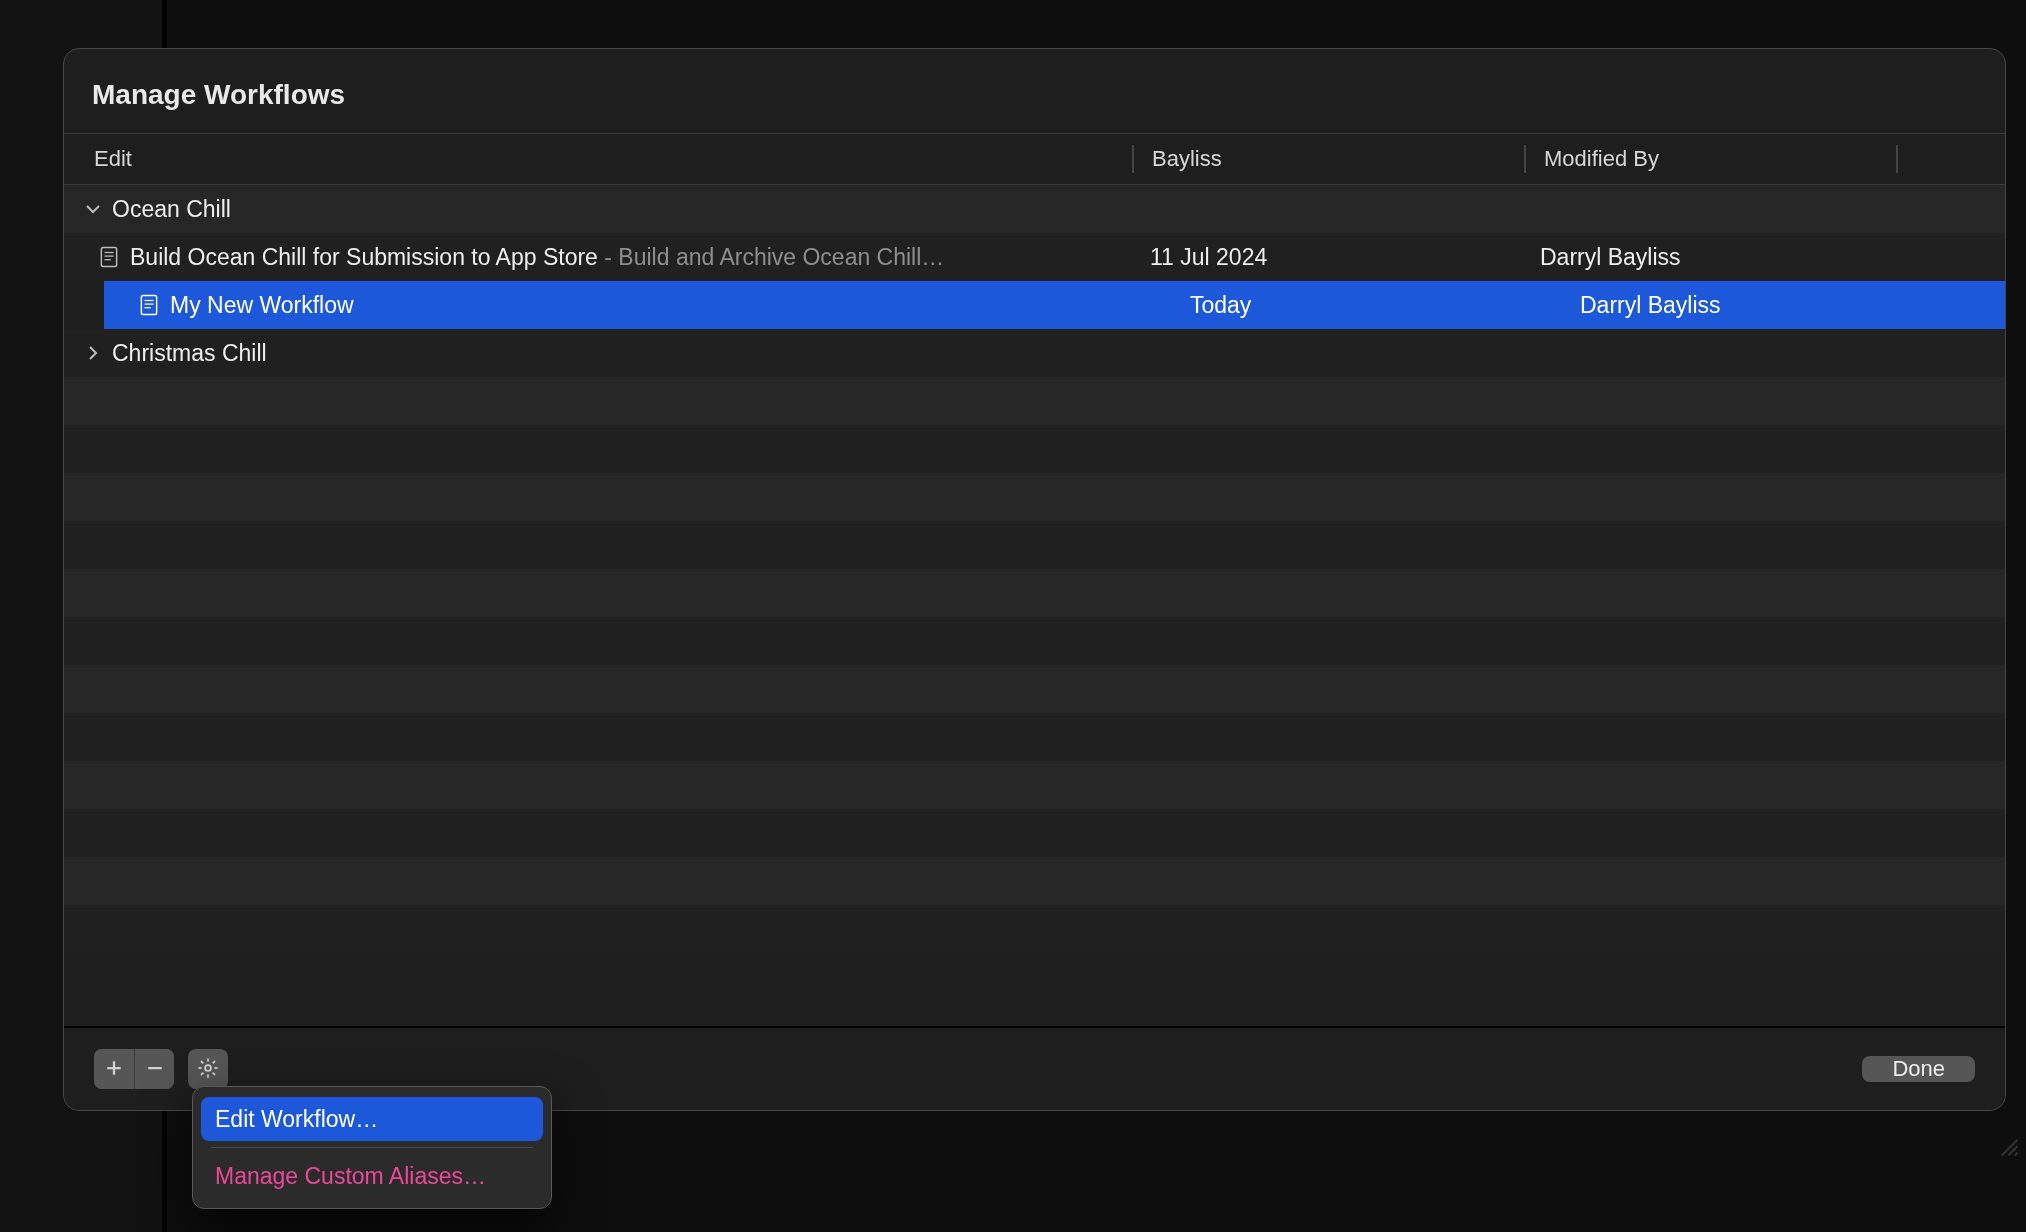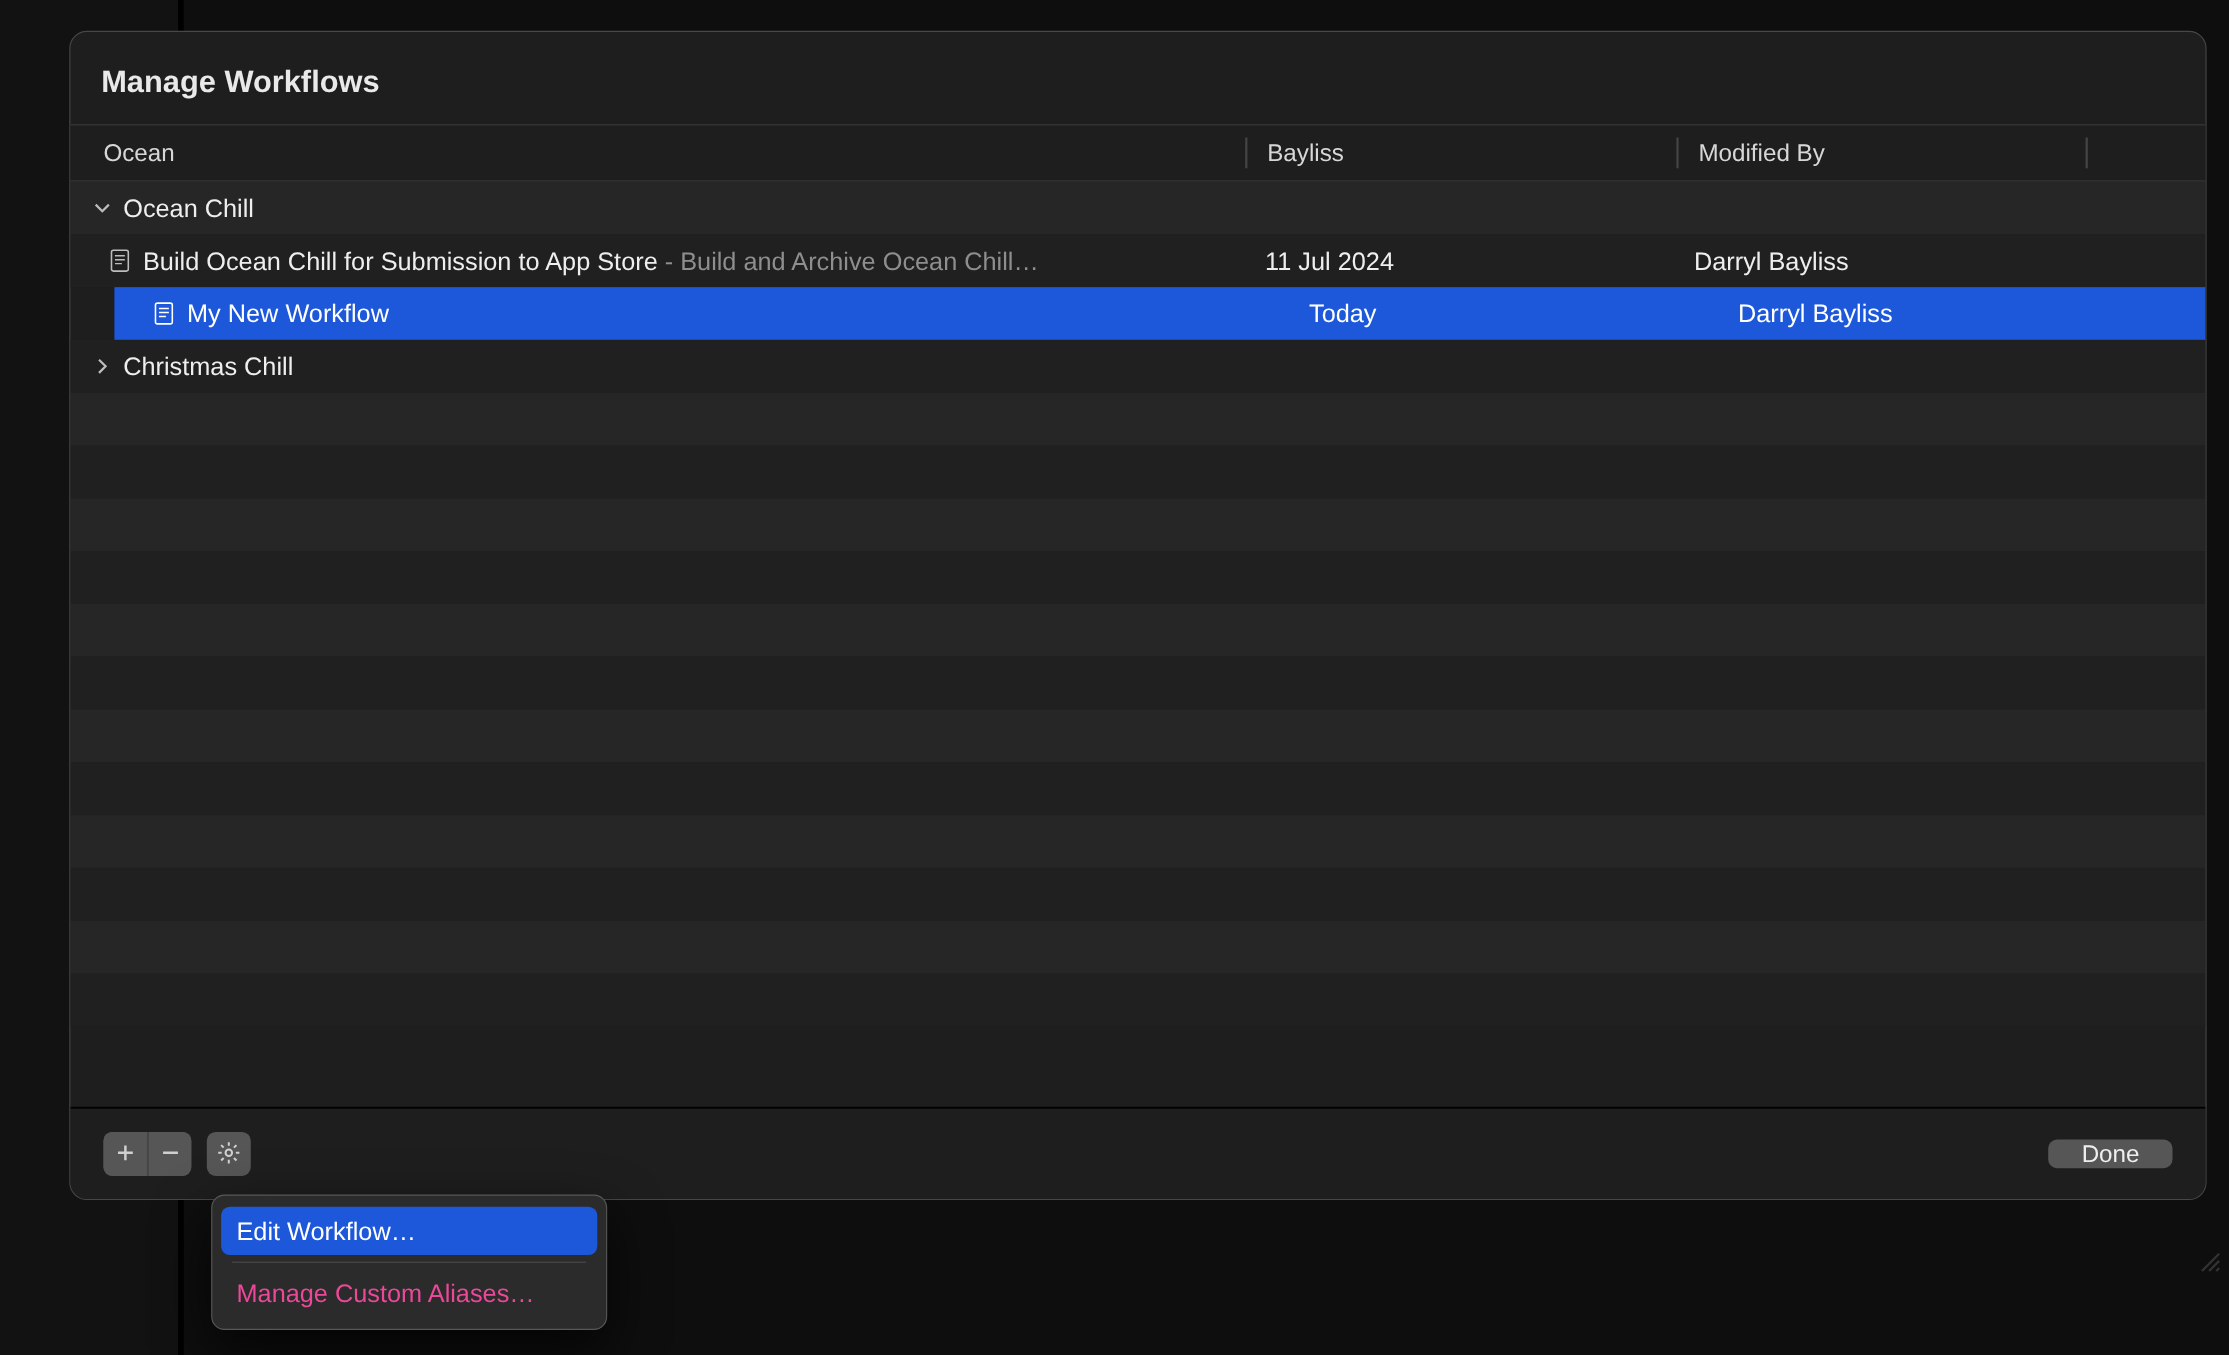--- a/index.html
+++ b/index.html
@@ -23,21 +23,21 @@
   .bg-strip-inner {
     position: absolute;
     left: 162px; top: 0;
     width: 5px; height: 1232px;
     background: #000;
   }
 
   .sheet {
     position: absolute;
     left: 63px;
-    top: 28px;
+    top: 48px;
     width: 1943px;
     height: 1063px;
     background: #1e1e1e;
     border: 1px solid #474747;
     border-radius: 16px;
     display: flex;
     flex-direction: column;
     overflow: visible;
     justify-content: flex-end;
   }
@@ -201,21 +201,21 @@
 <body>
 
 <div class="bg-strip"></div>
 <div class="bg-strip-inner"></div>
 
 <div class="sheet">
 
   <div class="sheet-title">Manage Workflows</div>
 
   <div class="table-head">
-    <div class="col-name">Ocean</div>
+    <div class="col-name">Edit</div>
     <div class="head-div"></div>
     <div class="col-mod">Bayliss</div>
     <div class="head-div"></div>
     <div class="col-by">Modified By</div>
     <div class="head-div"></div>
     <div class="col-extra"></div>
   </div>
 
   <div class="table-body">
 

